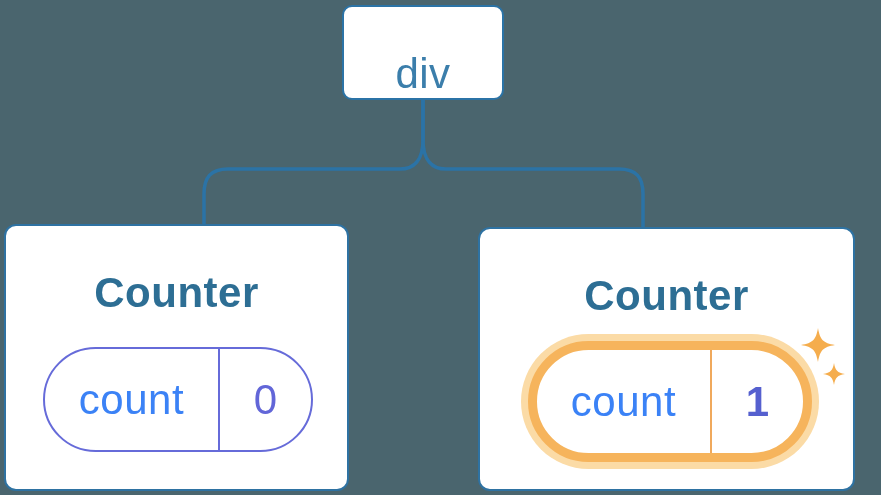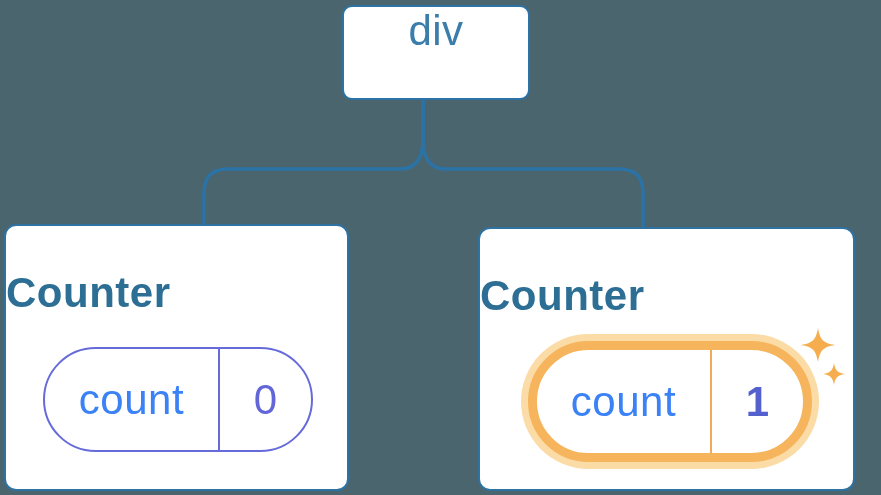--- a/index.html
+++ b/index.html
@@ -16,28 +16,28 @@
   }
   .connectors {
     position: absolute;
     inset: 0;
     pointer-events: none;
   }
   .root-node {
     position: absolute;
     left: 342px;
     top: 5px;
-    width: 188px;
+    width: 162px;
     height: 95px;
     background: #ffffff;
     border: 2.5px solid #2B73A6;
     border-radius: 10px;
     box-sizing: border-box;
     display: flex;
-    align-items: flex-start;
+    align-items: flex-end;
     justify-content: center;
   }
   .root-node .node-label {
     color: #3B7EAB;
     font-size: 42px;
     font-weight: 500;
     letter-spacing: 0.5px;
   }
   .card {
     position: absolute;
@@ -58,20 +58,21 @@
     width: 377px;
     height: 264px;
   }
   .card-title {
     position: absolute;
     left: 0;
     right: 0;
     top: 44px;
     height: 46px;
     line-height: 46px;
+    text-align: center;
     color: #2D6E94;
     font-size: 42px;
     font-weight: 600;
     letter-spacing: 0.5px;
   }
   .state-pill {
     position: absolute;
     box-sizing: border-box;
     display: flex;
     align-items: stretch;

